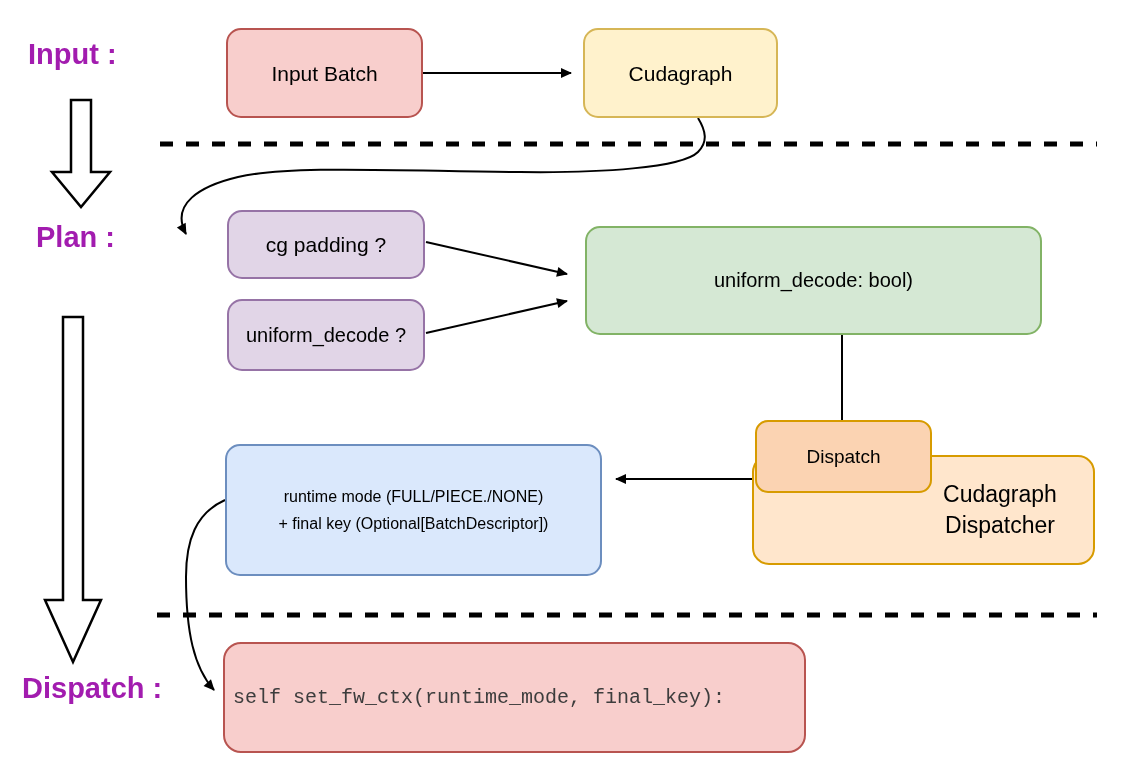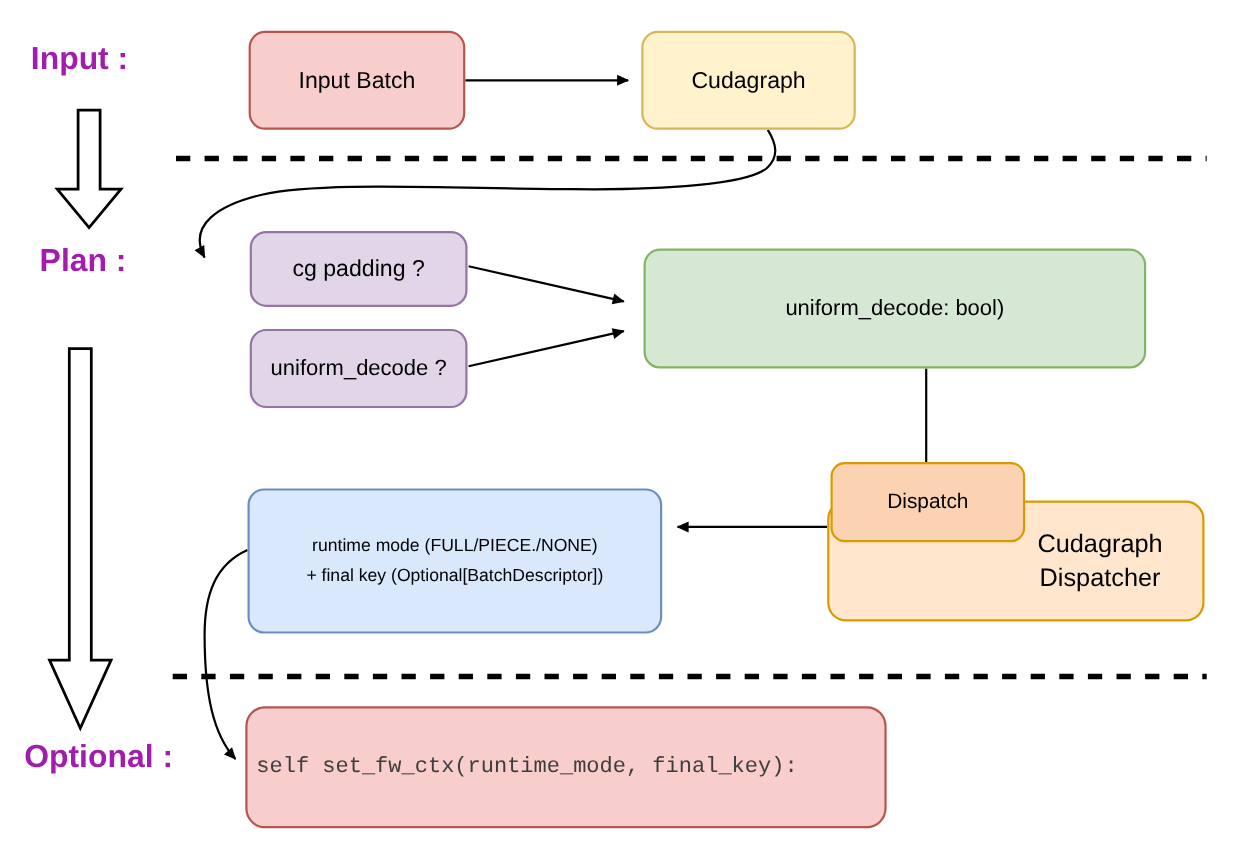--- a/index.html
+++ b/index.html
@@ -100,21 +100,21 @@
     <path d="M 698 118 C 706 131 708 142 698 152 C 682 168 600 173 520 172 C 400 171 290 165 238 177 C 200 186 170 204 186 234" stroke="#000" stroke-width="2" fill="none" marker-end="url(#arrow)"></path>
     <path d="M 426 242 L 567 274" stroke="#000" stroke-width="2" fill="none" marker-end="url(#arrow)"></path>
     <path d="M 426 333 L 567 301" stroke="#000" stroke-width="2" fill="none" marker-end="url(#arrow)"></path>
     <path d="M 842 335 L 842 431" stroke="#000" stroke-width="2" fill="none" marker-end="url(#arrow)"></path>
     <path d="M 752 479 L 616 479" stroke="#000" stroke-width="2" fill="none" marker-end="url(#arrow)"></path>
     <path d="M 225 500 C 196 513 186 540 186 577 C 186 632 194 668 214 690" stroke="#000" stroke-width="2" fill="none" marker-end="url(#arrow)"></path>
   </svg>
 
   <div class="stage-label label-input">Input :</div>
   <div class="stage-label label-plan">Plan :</div>
-  <div class="stage-label label-execute">Optional :</div>
+  <div class="stage-label label-execute">Dispatch :</div>
 
   <div class="node red node-input-batch">
     <span>Input Batch</span>
   </div>
 
   <div class="node yellow node-preprocess">
     <span>Cudagraph</span>
   </div>
 
   <div class="node purple node-cg-padding">

